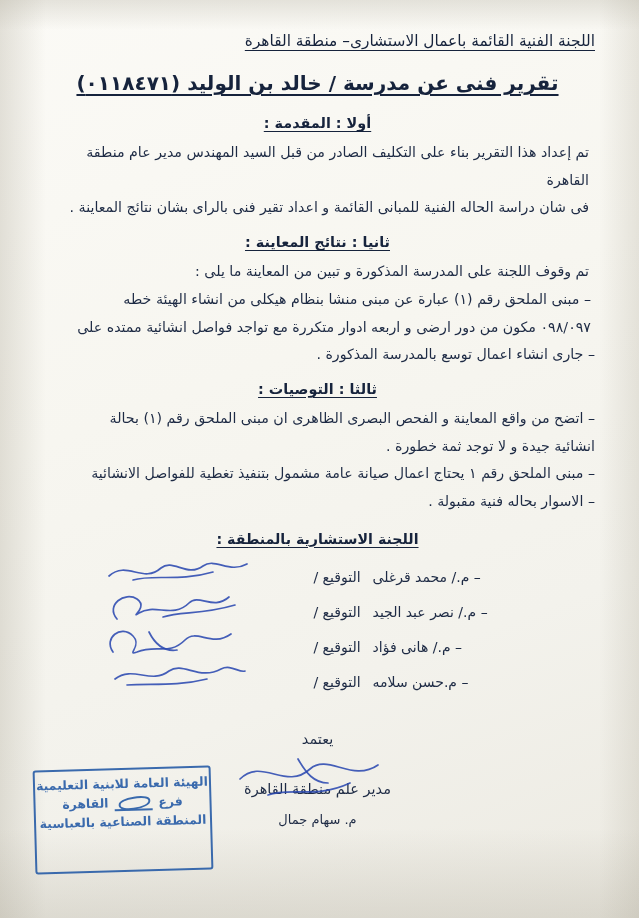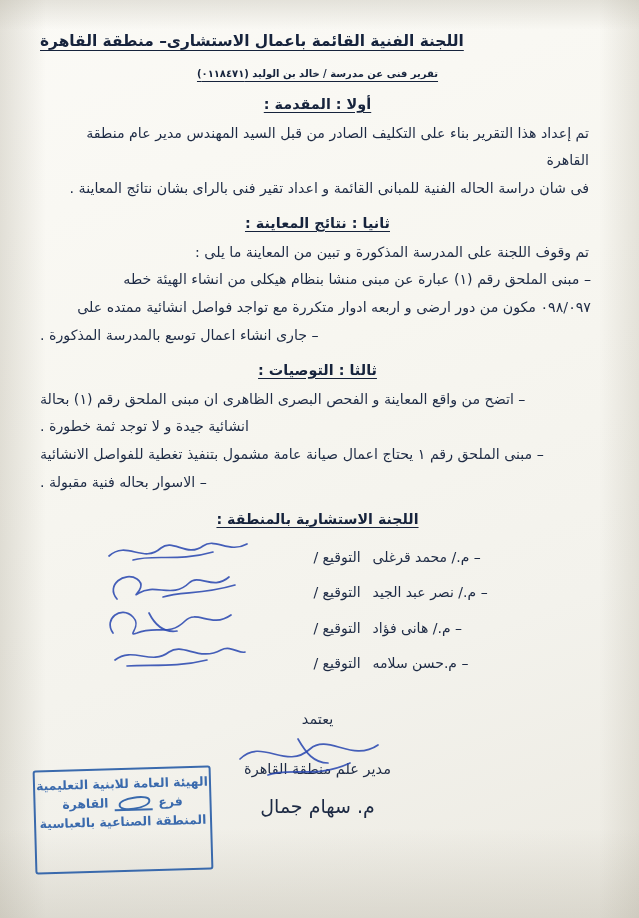--- a/index.html
+++ b/index.html
@@ -53,32 +53,32 @@
   .content {
     position: relative;
     padding: 20px 44px 0 40px;
     color: #1d2a44;
     font-size: 14.2px;
     line-height: 1.95;
     text-align: right;
   }
 
   .doc-title {
-    text-align: left;
-    font-weight: bold;
+    text-align: right;
+    font-weight: normal;
     font-size: 15.4px;
     text-decoration: underline;
     text-underline-offset: 4px;
     margin: 6px 0 2px 0;
     color: #16233c;
   }
   .doc-subtitle {
     text-align: center;
     font-weight: bold;
-    font-size: 10px;
+    font-size: 20px;
     text-decoration: underline;
     text-underline-offset: 4px;
     margin: 8px 0 4px 0;
     color: #16233c;
   }
   .section-head {
     text-align: center;
     font-weight: bold;
     font-size: 14.4px;
     text-decoration: underline;
@@ -91,21 +91,21 @@
     padding: 0 6px 0 4px;
     text-align: right;
   }
   .bullet {
     margin: 0;
     padding: 0 4px 0 4px;
     text-align: right;
   }
   .bullet-center {
     margin: 0;
-    text-align: left;
+    text-align: right;
   }
   .signatories-head {
     text-align: center;
     font-weight: bold;
     font-size: 14.2px;
     text-decoration: underline;
     text-underline-offset: 3px;
     margin: 10px 0 6px 0;
     color: #16233c;
   }
@@ -143,21 +143,21 @@
     color: #1d2a44;
     margin-bottom: 4px;
     margin-top: 24px;
   }
   .approval .role {
     font-size: 14.5px;
     color: #1d2a44;
     margin-top: 22px;
   }
   .approval .person {
-    font-size: 19px;
+    font-size: 13px;
     color: #1d2a44;
     margin-top: 4px;
   }
   .approval-block {
     position: relative;
     width: 260px;
     margin: 0 auto 0 auto;
   }
   .approval-sign {
     position: absolute;

